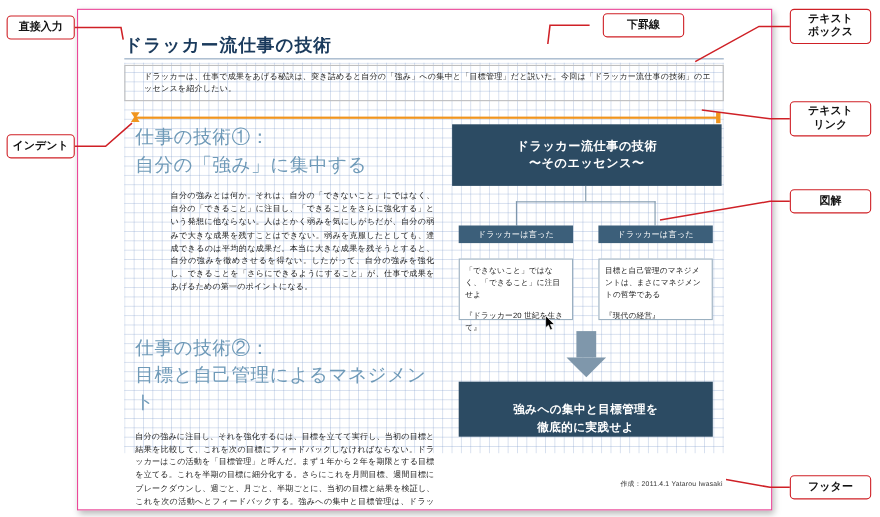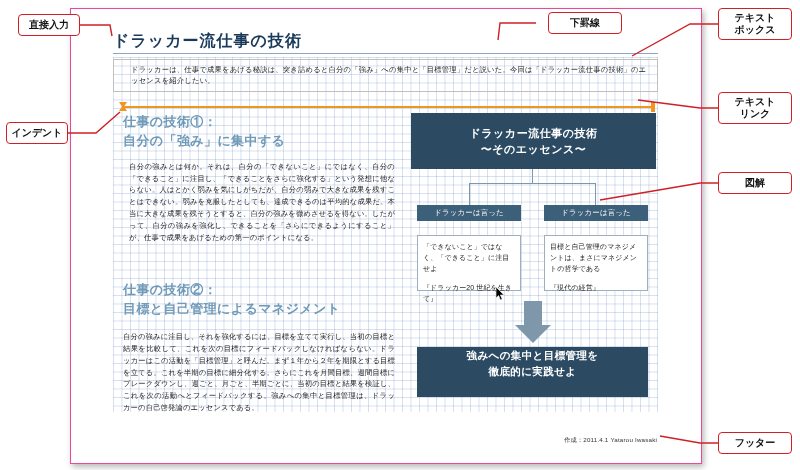--- a/index.html
+++ b/index.html
@@ -117,35 +117,35 @@
 
   
   #left-col {
     position: absolute;
     left: 52px;
     top: 104px;
     width: 280px;
   }
   .section-head {
     color: #6f9ab8;
-    font-size: 13px;
-    font-weight: bold;
+    font-size: 17px;
+    font-weight: normal;
     line-height: 1.45;
     letter-spacing: .4px;
   }
   .body-text {
     font-size: 7.3px;
     line-height: 1.62;
     color: #1a1a1a;
     text-align: justify;
     letter-spacing: .15px;
   }
   #para1 {
     margin-top: 10px;
-    padding-left: 6px;
+    padding-left: 32px;
     padding-right: 8px;
   }
   #head2 {
     margin-top: 38px;
   }
   #para2 {
     margin-top: 12px;
     padding-right: 8px;
   }
 
@@ -249,21 +249,21 @@
     position: absolute;
     left: 6px;
     top: 234px;
     width: 231px;
     height: 50px;
     background: #2c4b63;
     color: #ffffff;
     display: flex;
     flex-direction: column;
     align-items: center;
-    justify-content: flex-start;
+    justify-content: flex-end;
     font-size: 10.5px;
     font-weight: bold;
     line-height: 1.55;
     letter-spacing: .4px;
   }
 
   
   #cursor {
     position: absolute;
     left: 496px;
@@ -293,21 +293,21 @@
     color: #111111;
     font-size: 10px;
     font-weight: bold;
     text-align: center;
     display: flex;
     align-items: center;
     justify-content: center;
     line-height: 1.25;
     z-index: 20;
   }
-  #cl-direct   { left: 18px;   top: 14px;  width: 62px; height: 22px; }
+  #cl-direct   { left: 6px;   top: 14px;  width: 62px; height: 22px; }
   #cl-rule     { left: 508px; top: 12px;  width: 74px; height: 22px; margin-left: 40px; }
   #cl-textbox  { left: 718px; top: 8px;   width: 74px; height: 32px; }
   #cl-textlink { left: 718px; top: 92px;  width: 74px; height: 32px; }
   #cl-indent   { left: 6px;   top: 122px; width: 62px; height: 22px; }
   #cl-diagram  { left: 718px; top: 172px; width: 74px; height: 22px; }
   #cl-footer   { left: 718px; top: 432px; width: 74px; height: 22px; }
 
   
   #leaders {
     position: absolute;

